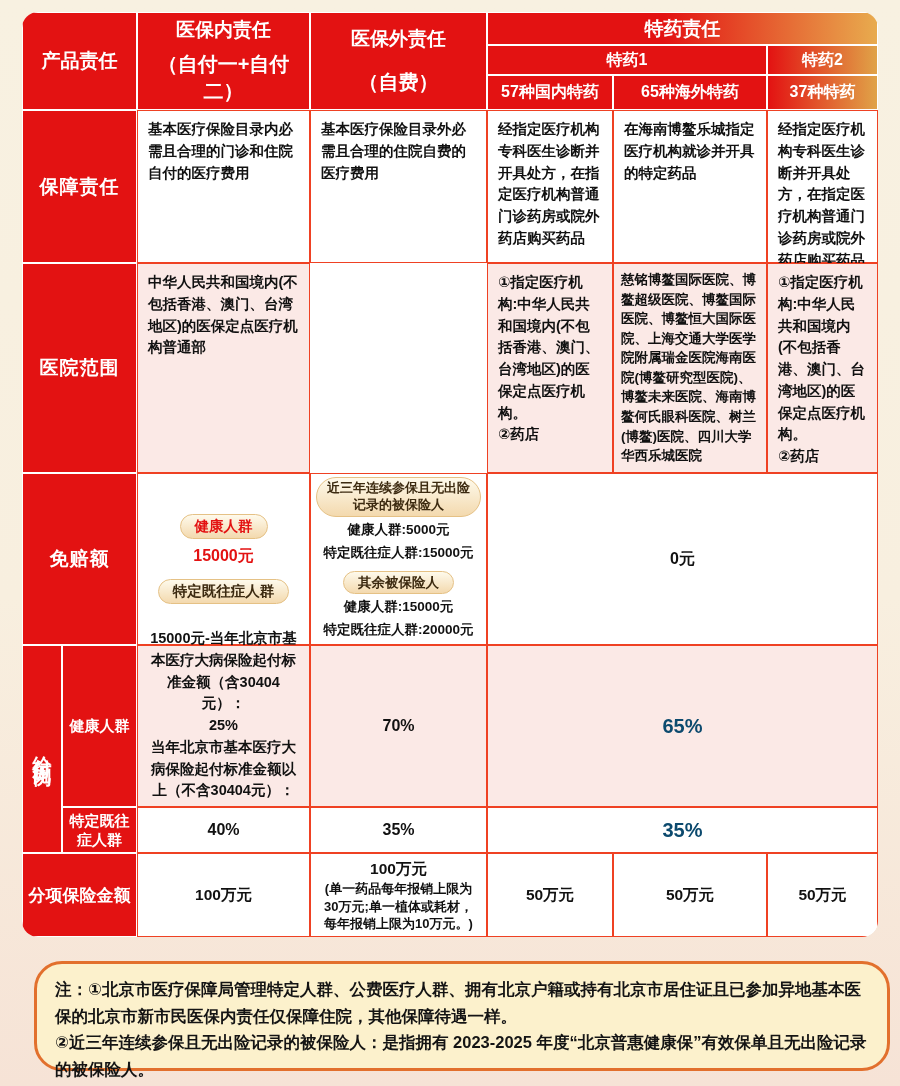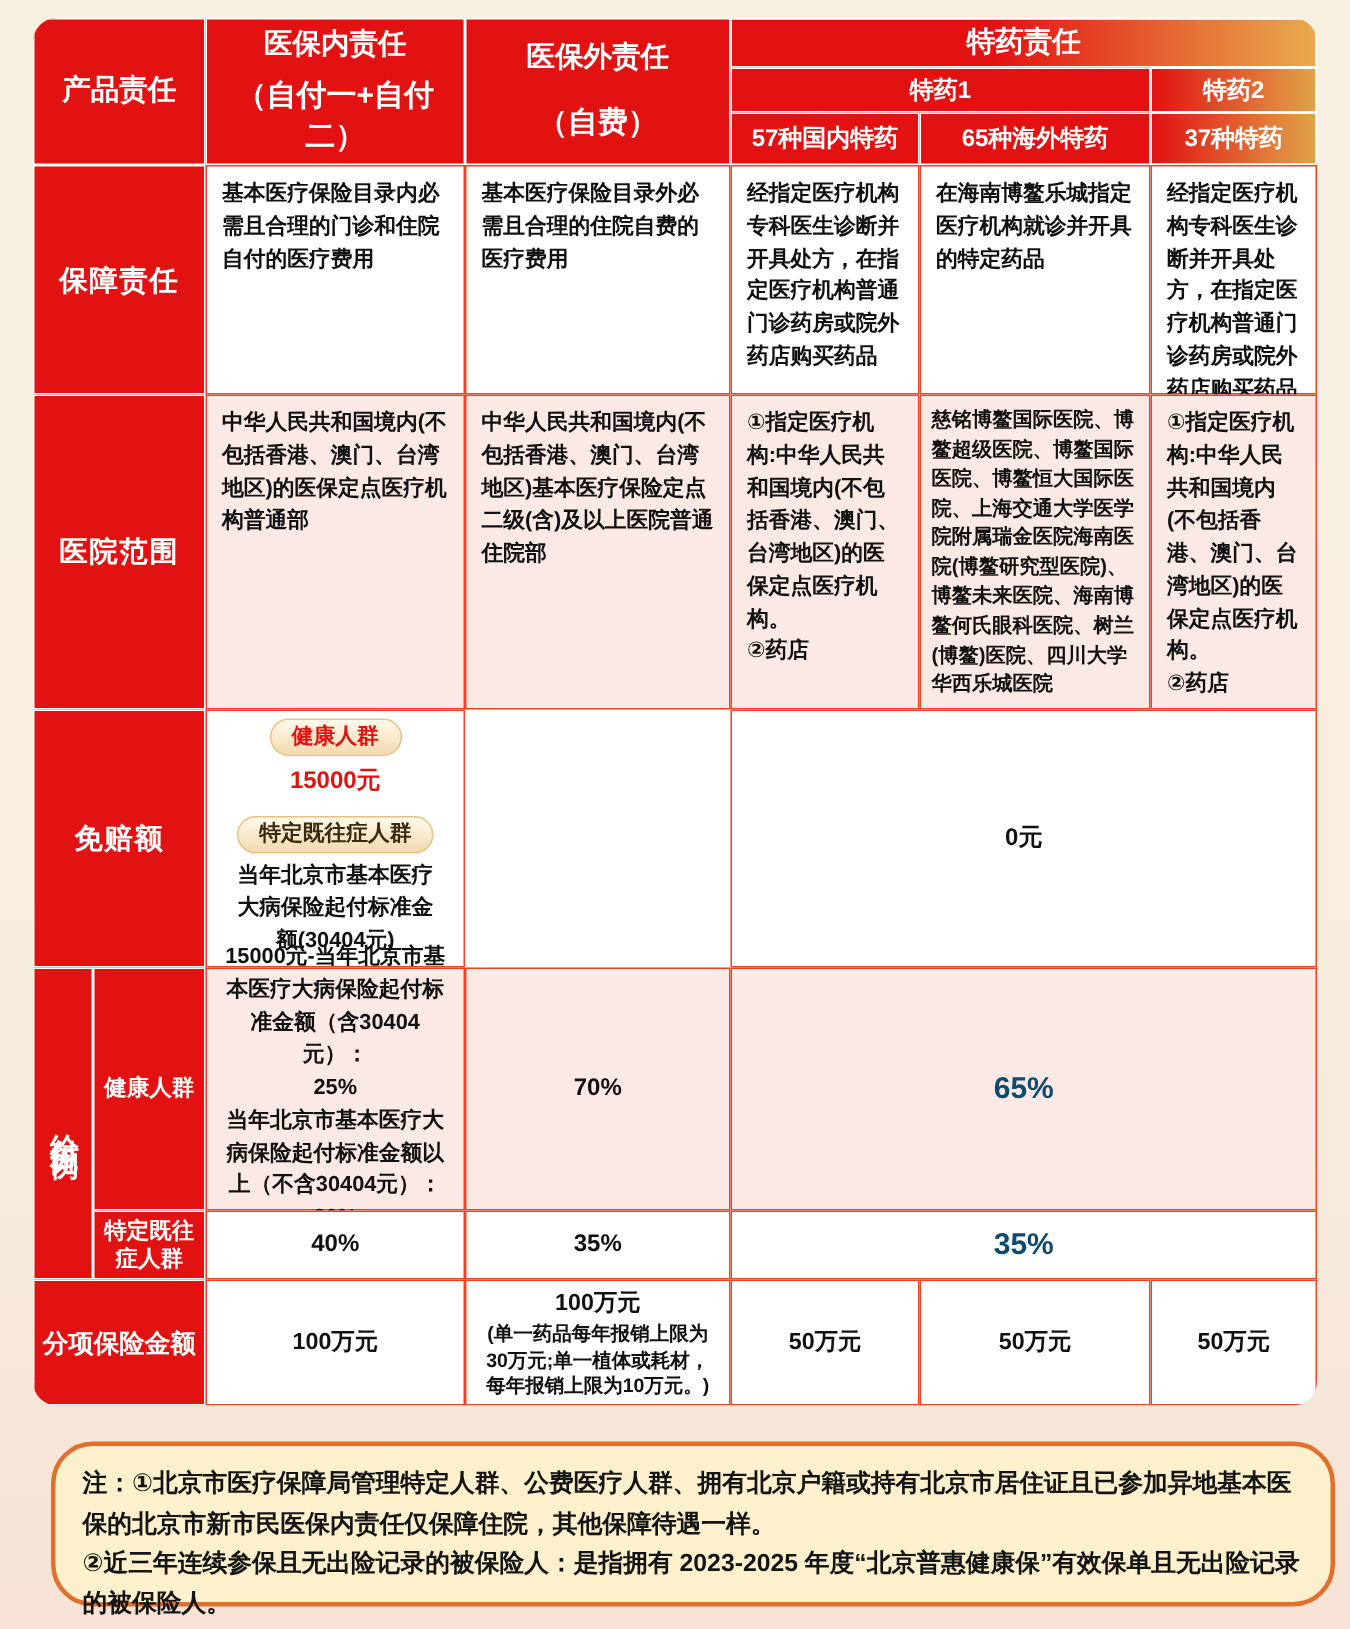--- a/index.html
+++ b/index.html
@@ -117,35 +117,40 @@
 
   <div class="cell red row-label" style="grid-area:4/1/5/3">保障责任</div>
   <div class="cell body-cell tl" style="grid-area:4/3/5/4">基本医疗保险目录内必需且合理的门诊和住院自付的医疗费用</div>
   <div class="cell body-cell tl" style="grid-area:4/4/5/5">基本医疗保险目录外必需且合理的住院自费的医疗费用</div>
   <div class="cell body-cell tl" style="grid-area:4/5/5/6">经指定医疗机构专科医生诊断并开具处方，在指定医疗机构普通门诊药房或院外药店购买药品</div>
   <div class="cell body-cell tl" style="grid-area:4/6/5/7">在海南博鳌乐城指定医疗机构就诊并开具的特定药品</div>
   <div class="cell body-cell tl" style="grid-area:4/7/5/8">经指定医疗机构专科医生诊断并开具处方，在指定医疗机构普通门诊药房或院外药店购买药品</div>
 
   <div class="cell body-cell pink tl" style="grid-area:5/3/6/4">中华人民共和国境内(不包括香港、澳门、台湾地区)的医保定点医疗机构普通部</div>
   <div class="cell red row-label" style="grid-area:5/1/6/3">医院范围</div>
-  <div class="cell body-cell pink tl" style="grid-area:5/4/6/5">中华人民共和国境内(不包括香港、澳门、台湾地区)基本医疗保险定点二级(含)及以上医院普通住院部</div>
   <div class="cell body-cell pink tl pre" style="grid-area:5/5/6/6">①指定医疗机构:中华人民共和国境内(不包括香港、澳门、台湾地区)的医保定点医疗机构。
 ②药店</div>
   <div class="cell body-cell pink tl small-txt" style="grid-area:5/6/6/7">慈铭博鳌国际医院、博鳌超级医院、博鳌国际医院、博鳌恒大国际医院、上海交通大学医学院附属瑞金医院海南医院(博鳌研究型医院)、博鳌未来医院、海南博鳌何氏眼科医院、树兰(博鳌)医院、四川大学华西乐城医院</div>
   <div class="cell body-cell pink tl pre" style="grid-area:5/7/6/8">①指定医疗机构:中华人民共和国境内(不包括香港、澳门、台湾地区)的医保定点医疗机构。
 ②药店</div>
 
   <div class="cell red row-label" style="grid-area:6/1/7/3">免赔额</div>
   <div class="cell body-cell col-flex" style="grid-area:6/3/7/4">
     <span class="badge red-txt">健康人群</span>
     <span class="amount-red">15000元</span>
     <span class="badge" style="margin-top:6px">特定既往症人群</span>
-    <span class="pre" style="font-size:14.5px">当年北京市基本医疗
-大病保险起付标准金
-额(30404元)</span>
+  </div>
+  <div class="cell body-cell col-flex" style="grid-area:6/4/7/5; gap:3px; padding:6px 4px">
+    <span class="badge pre" style="font-size:13px; padding:2px 10px">近三年连续参保且无出险
+记录的被保险人</span>
+    <span class="ded-line">健康人群:5000元</span>
+    <span class="ded-line">特定既往症人群:15000元</span>
+    <span class="badge" style="margin-top:4px; font-size:13.5px">其余被保险人</span>
+    <span class="ded-line">健康人群:15000元</span>
+    <span class="ded-line">特定既往症人群:20000元</span>
   </div>
   <div class="cell body-cell pct" style="grid-area:6/5/7/8">0元</div>
 
   <div class="cell red v-label" style="grid-area:7/1/9/2">给付比例</div>
   <div class="cell red sub-label" style="grid-area:7/2/8/3">健康人群</div>
   <div class="cell body-cell pink pre" style="grid-area:7/3/8/4; padding:6px 8px; font-size:14.5px">15000元-当年北京市基本医疗大病保险起付标准金额（含30404元）：
 25%
 当年北京市基本医疗大病保险起付标准金额以上（不含30404元）：
 80%</div>
   <div class="cell body-cell pink pct" style="grid-area:7/4/8/5">70%</div>

